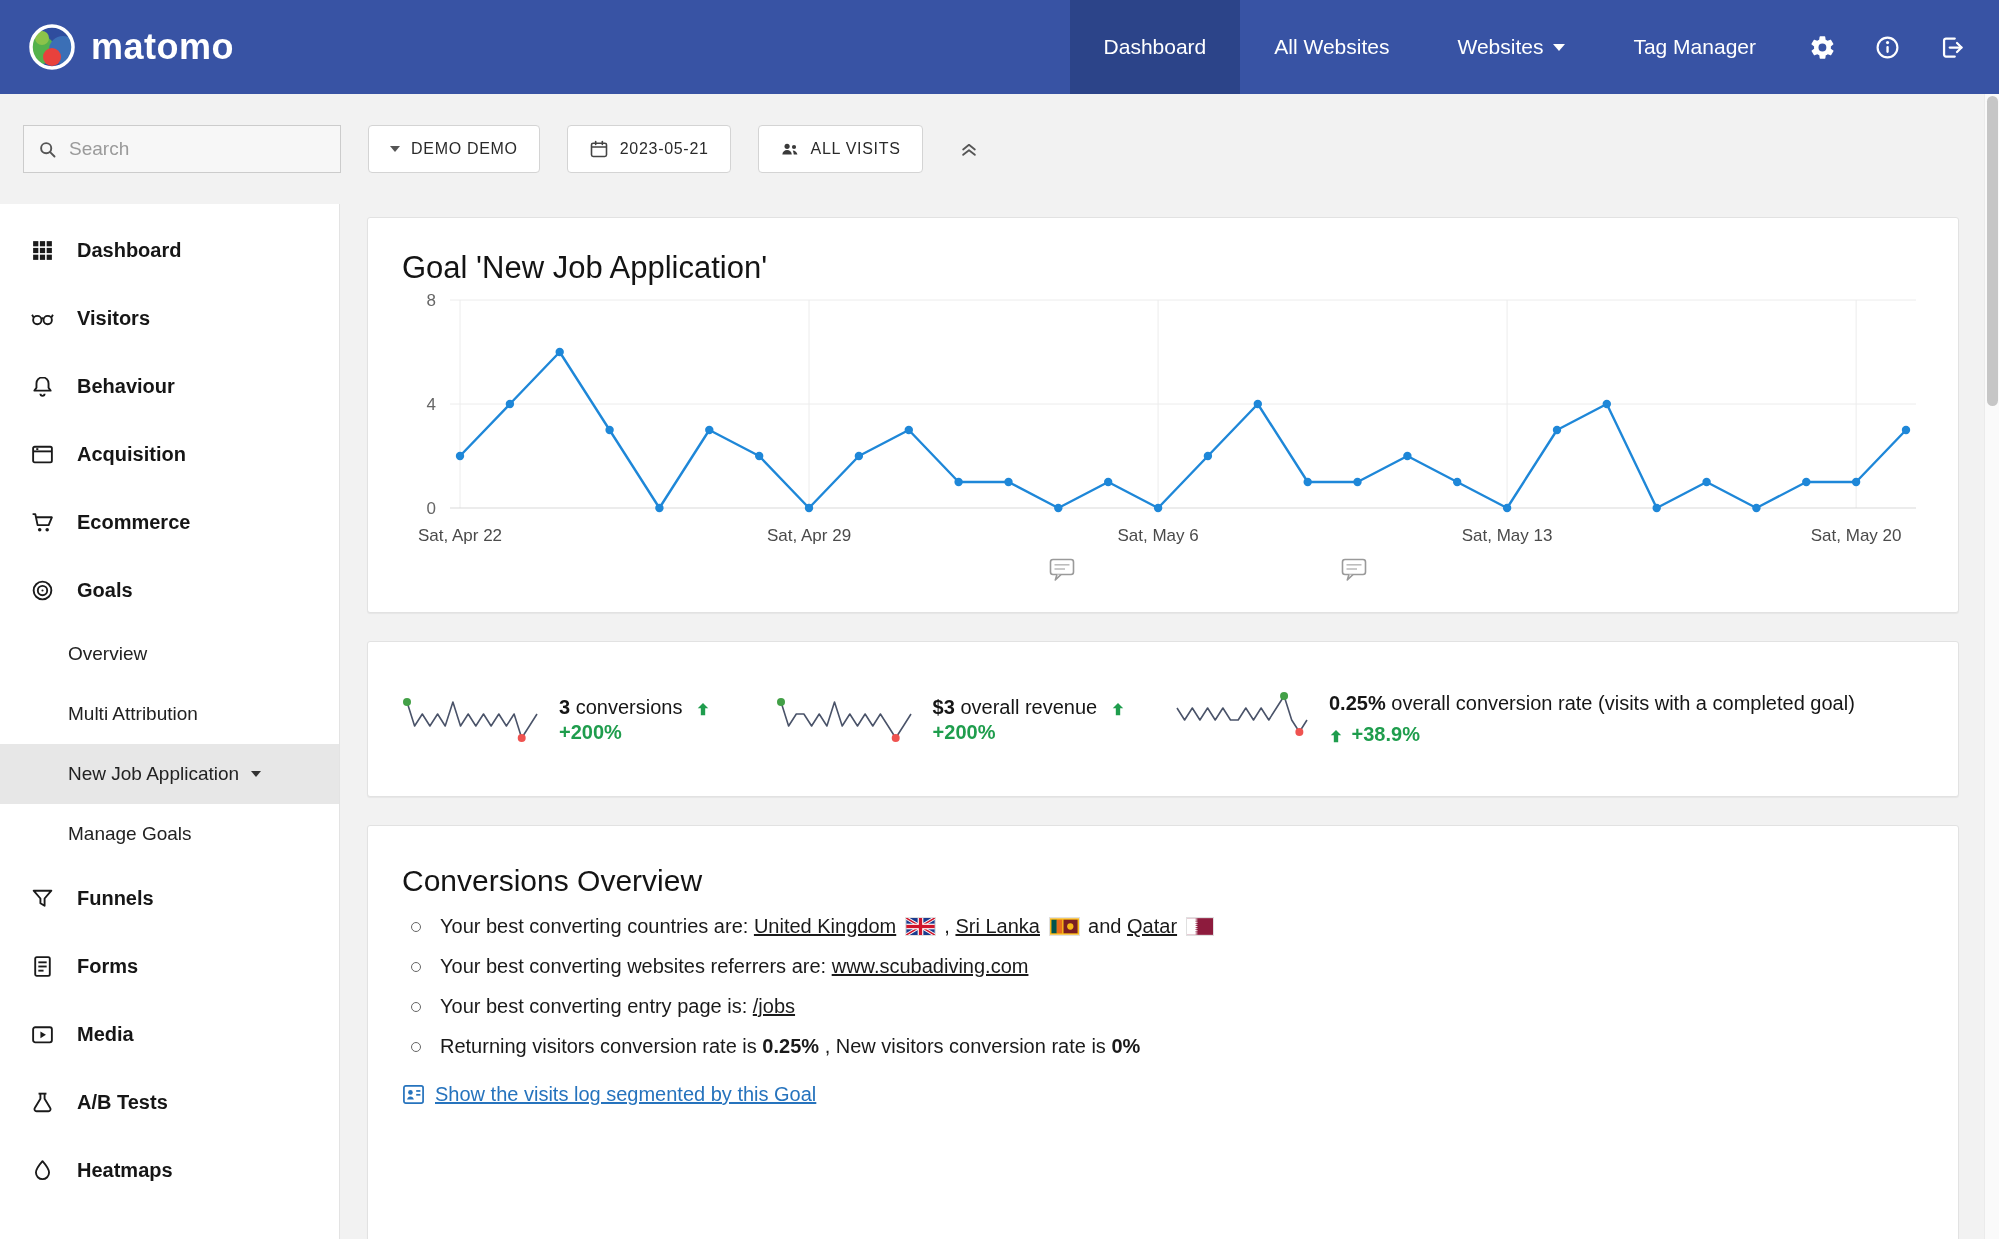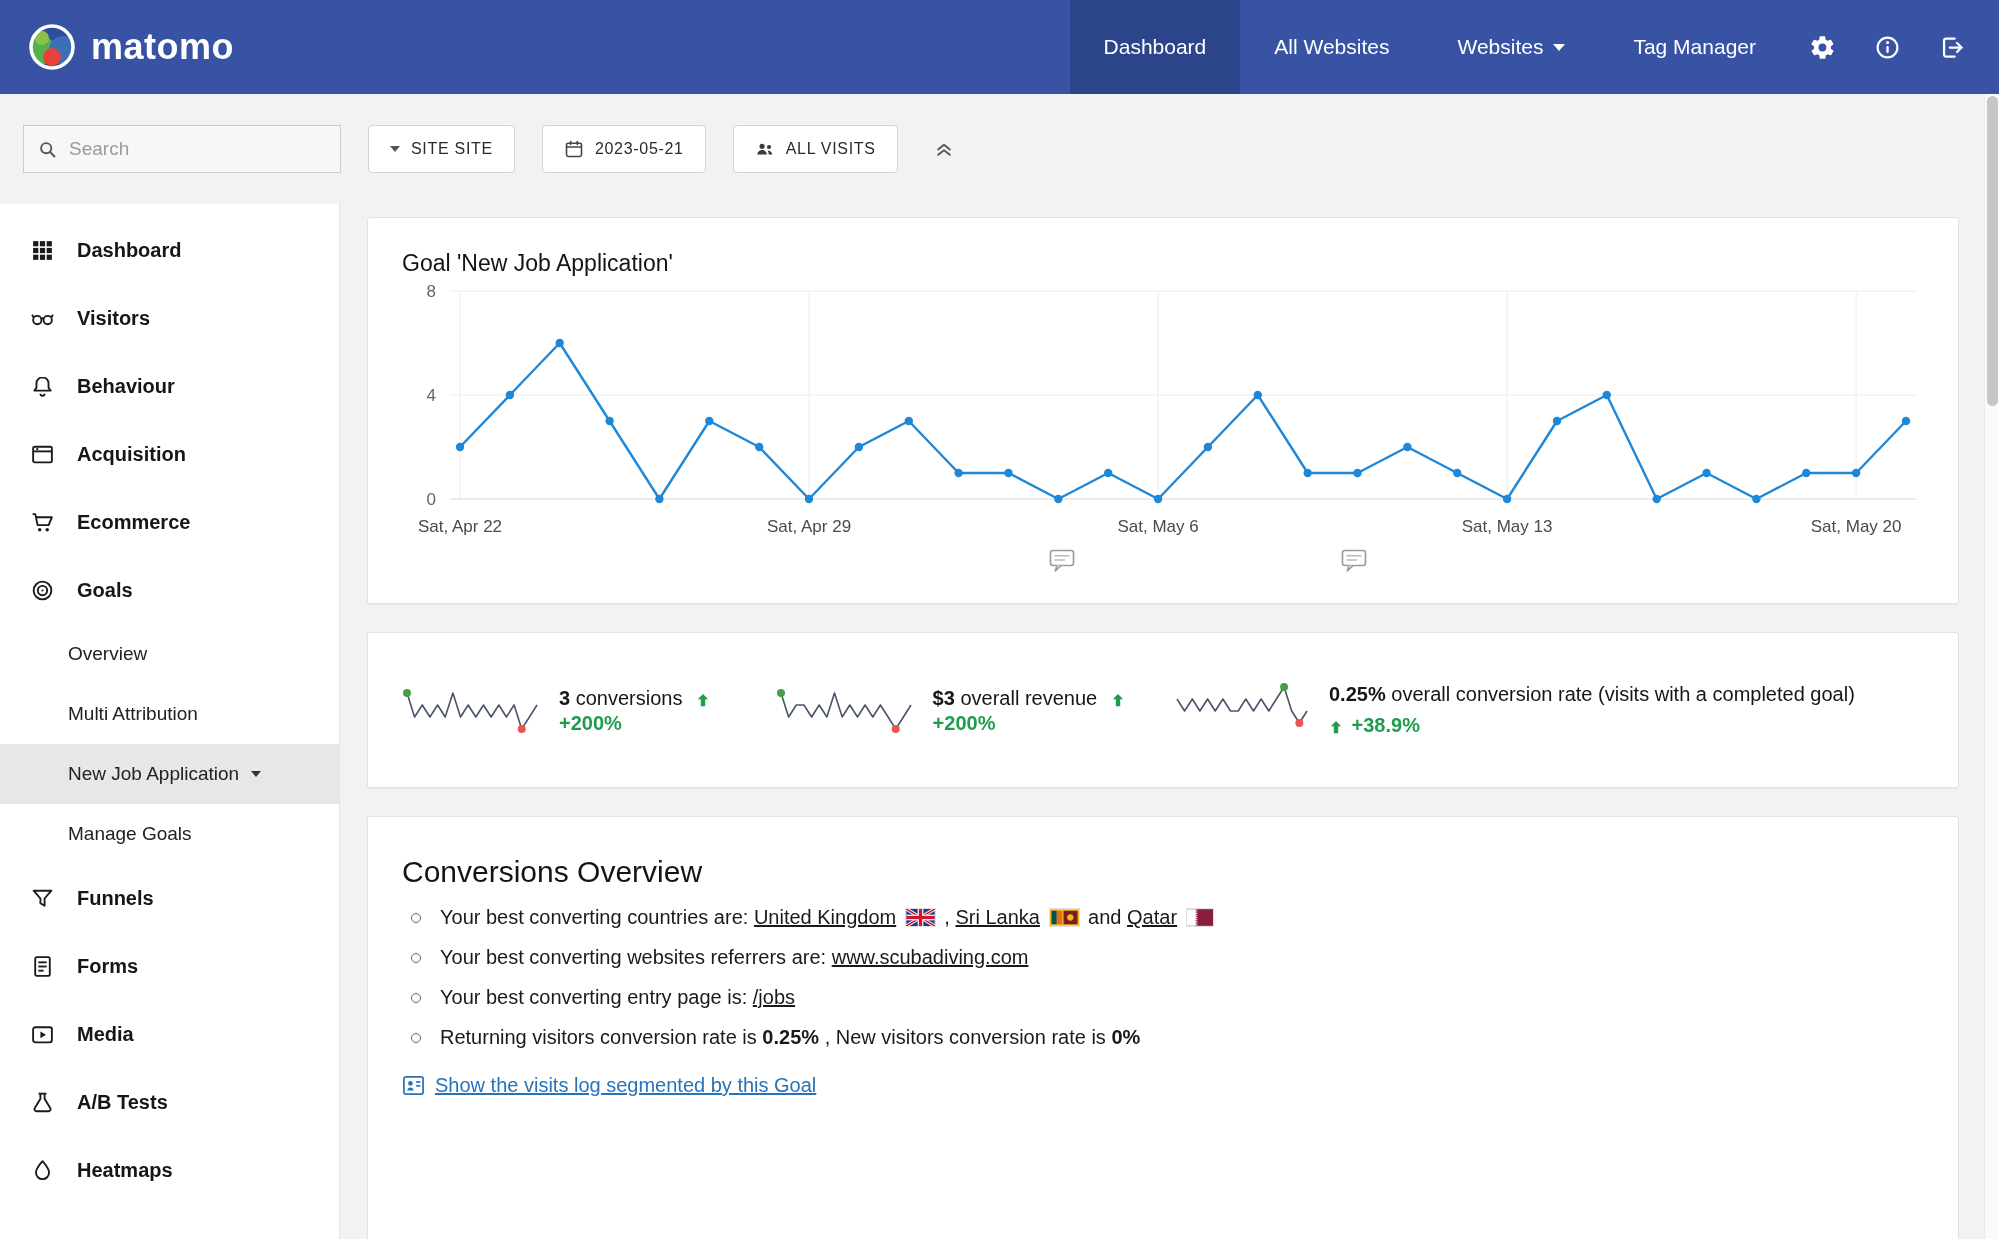--- a/index.html
+++ b/index.html
@@ -42,21 +42,21 @@
   .side-item svg{width:25px;height:25px;flex:none}
   .side-sub{padding-left:68px;height:60px;display:flex;align-items:center;font-size:19px;color:#222;cursor:pointer}
   .side-sub.selected{background:#e7e7e7}
   .sub-caret{margin-left:12px;width:0;height:0;border-left:5px solid transparent;border-right:5px solid transparent;border-top:6px solid #333}
   .main{flex:1;padding:13px 40px 0 27px;min-width:0}
 
   .card{background:#fff;border:1px solid #e2e2e2;border-radius:3px;box-shadow:0 1px 1px rgba(0,0,0,.05);margin-bottom:28px}
 
   
   .card-chart{padding:32px 34px 8px}
-  .goal-title{font-size:23px;color:#141414;font-weight:400}
+  .goal-title{font-size:31px;color:#141414;font-weight:400}
   .legend-row{display:flex;align-items:center;gap:14px;margin:30px 0 8px 2px}
   .export-ic{width:28px;height:28px;border:1px solid #bfbfbf;border-radius:4px;display:flex;align-items:center;
     justify-content:center;cursor:pointer;background:#fff}
   .export-ic svg{width:19px;height:19px}
   .legend-dash{width:24px;height:3px;background:#1e87d8;border-radius:2px;margin-left:8px}
   .legend-label{font-size:17px;color:#1e87d8}
   .chart-svg{display:block;width:100%}
   .annot-row{position:relative;height:50px}
   .annot{position:absolute;top:4px;cursor:pointer}
 
@@ -142,21 +142,21 @@
 <div class="controls">
   <div class="search-box">
     <svg viewBox="0 0 24 24" fill="none" stroke="#555" stroke-width="2.2" stroke-linecap="round">
       <circle cx="10.5" cy="10.5" r="5.8"></circle>
         <line x1="15" y1="15" x2="20" y2="20"></line>
     </svg>
     <input type="text" placeholder="Search" style="">
   </div>
   <div class="ctl-btn">
     <span class="caret-sm"></span>
-    <span>SITE SITE</span>
+    <span>DEMO DEMO</span>
   </div>
   <div class="ctl-btn">
     <svg viewBox="0 0 24 24" fill="none" stroke="#444" stroke-width="1.9" stroke-linecap="round">
       <rect x="3" y="5" width="18" height="16" rx="2"></rect>
       <line x1="3.5" y1="9.5" x2="20.5" y2="9.5"></line>
       <line x1="8" y1="3" x2="8" y2="6.5"></line>
         <line x1="16" y1="3" x2="16" y2="6.5"></line>
     </svg>
     <span>2023-05-21</span>
   </div>

